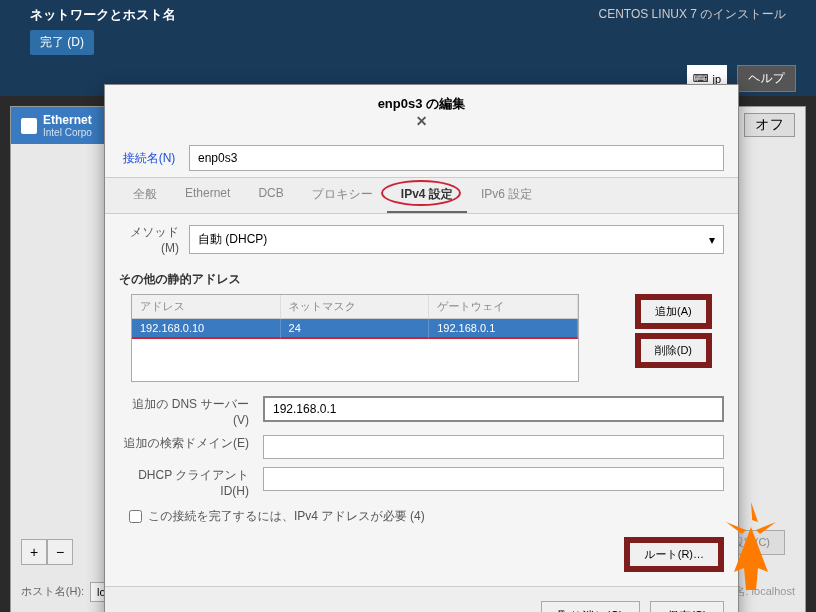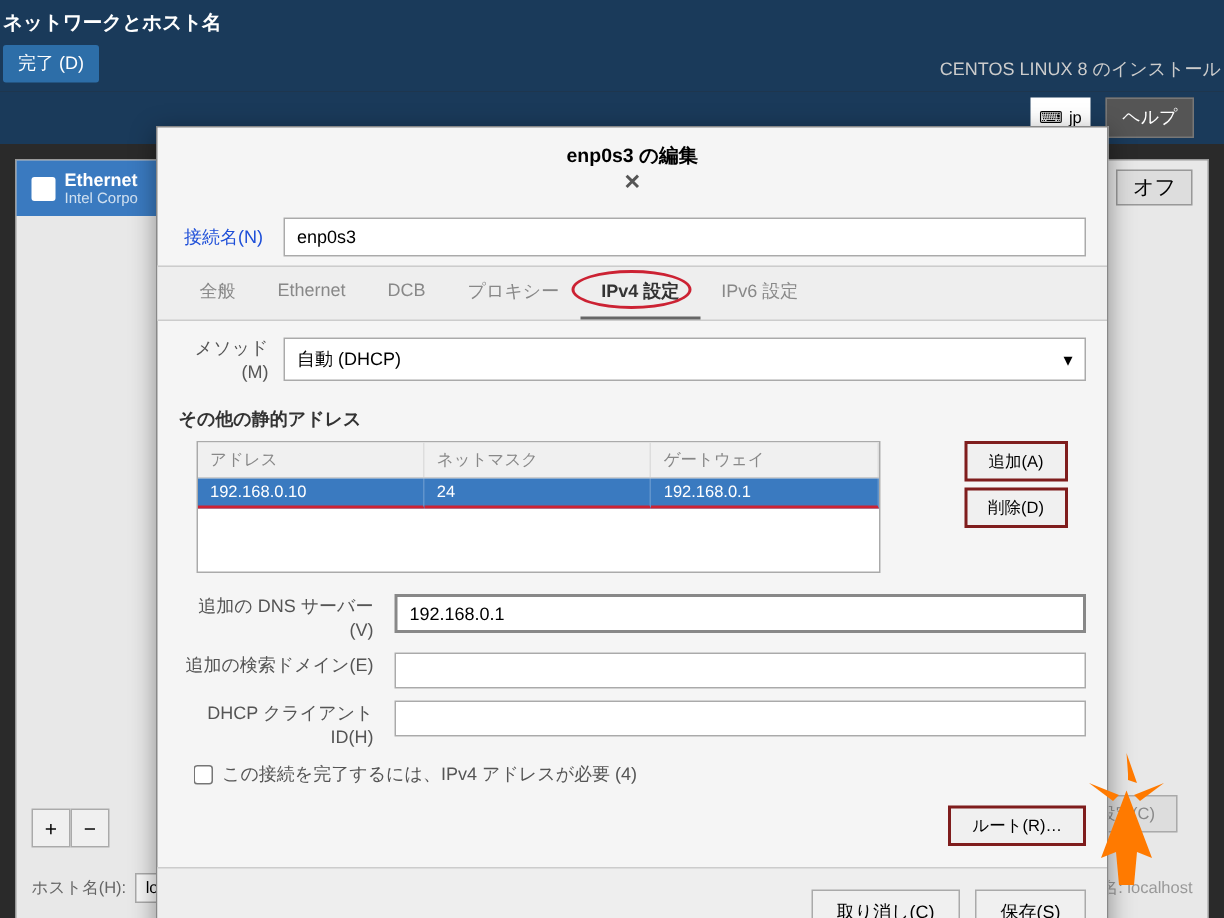--- a/index.html
+++ b/index.html
@@ -1,17 +1,17 @@
 <!DOCTYPE html>
 <html><head>
   <meta charset="utf-8">
   <style>
     * { margin: 0; padding: 0; box-sizing: border-box; font-family: sans-serif; }
     body { background: #2a2a2a; width: 816px; height: 612px; position: relative; overflow: hidden; }
-    .top-header { background: #1a3a5a; color: #fff; display: flex; justify-content: space-between; align-items: flex-end; padding: 6px 2px; }
+    .top-header { background: #1a3a5a; color: #fff; display: flex; justify-content: space-between; align-items: flex-start; padding: 6px 30px; }
     .top-header-left { display: flex; flex-direction: column; gap: 4px; }
     .top-title { font-size: 13px; font-weight: bold; }
     .done-btn { background: #2d6ea8; color: #fff; border: none; padding: 4px 10px; font-size: 12px; cursor: pointer; border-radius: 2px; margin-top: 2px; width: fit-content; }
     .top-header-right { display: flex; align-items: center; gap: 10px; }
     .install-title { font-size: 12px; color: #ccc; }
     .kb-indicator { background: #fff; color: #000; padding: 2px 6px; font-size: 11px; display: flex; align-items: center; gap: 4px; }
     .help-btn { background: #555; color: #fff; border: 1px solid #777; padding: 4px 10px; font-size: 12px; cursor: pointer; }
     .main-area { background: #e8e8e8; margin: 10px; height: 510px; position: relative; border: 1px solid #999; }
     .device-header { background: #3a7ac0; color: #fff; padding: 6px 10px; display: flex; align-items: center; gap: 6px; width: 340px; }
     .device-icon { width: 16px; height: 16px; background: #fff; border-radius: 2px; }
@@ -43,42 +43,42 @@
     .section-title { font-size: 12px; font-weight: bold; padding: 6px 14px; color: #333; }
     .addr-area { display: flex; gap: 10px; padding: 0 26px; }
     .addr-table { flex: 1; border: 1px solid #aaa; background: #fff; }
     .addr-header { display: flex; background: #f0f0f0; border-bottom: 1px solid #ccc; }
     .addr-th { flex: 1; padding: 4px 8px; font-size: 11px; color: #888; border-right: 1px solid #ddd; }
     .addr-row-data { display: flex; background: #3a7ac0; color: #fff; }
     .addr-td { flex: 1; padding: 3px 8px; font-size: 11px; border-right: 1px solid rgba(255,255,255,0.2); }
     .red-underline { border-bottom: 2px solid #c23; }
     .addr-empty { height: 42px; }
     .addr-btns { display: flex; flex-direction: column; gap: 4px; }
-    .sm-btn { background: #f0f0f0; border: 2px solid #7f1d1d; padding: 4px 14px; font-size: 11px; cursor: pointer; margin-left: 46px; }
+    .sm-btn { background: #f0f0f0; border: 6px solid #7f1d1d; padding: 4px 14px; font-size: 11px; cursor: pointer; margin-left: 46px; }
     .form-row { display: flex; align-items: flex-start; gap: 14px; padding: 4px 14px; }
     .form-label { font-size: 12px; color: #555; width: 130px; text-align: right; }
     .form-input { flex: 1; border: 1px solid #aaa; padding: 4px 8px; font-size: 12px; background: #fff; }
     .form-input.outlined { border: 2px solid #888; }
     .check-row { display: flex; align-items: center; gap: 6px; padding: 6px 24px; font-size: 12px; color: #555; }
     .route-row { display: flex; justify-content: flex-end; padding: 6px 14px; }
     .dialog-footer { display: flex; justify-content: flex-end; gap: 10px; padding: 14px; border-top: 1px solid #ccc; background: #eee; margin-top: 8px; }
     .footer-btn { background: #f0f0f0; border: 1px solid #aaa; padding: 6px 16px; font-size: 12px; cursor: pointer; }
     
     .orange-arrow { position: absolute; bottom: 20px; right: 30px; pointer-events: none; }
   </style>
 </head>
 <body>
 
 <div class="top-header">
   <div class="top-header-left">
     <div class="top-title">ネットワークとホスト名</div>
     <button class="done-btn">完了 (D)</button>
   </div>
   <div class="top-header-right">
-    <div class="install-title">CENTOS LINUX 8 のインストール</div>
+    <div class="install-title">CENTOS LINUX 7 のインストール</div>
   </div>
 </div>
 <div style="display:flex;justify-content:flex-end;gap:10px;padding:4px 20px;background:#1a3a5a;">
   <div class="kb-indicator">
     <span>⌨</span>
     <span>jp</span>
   </div>
   <button class="help-btn">ヘルプ</button>
 </div>
 

